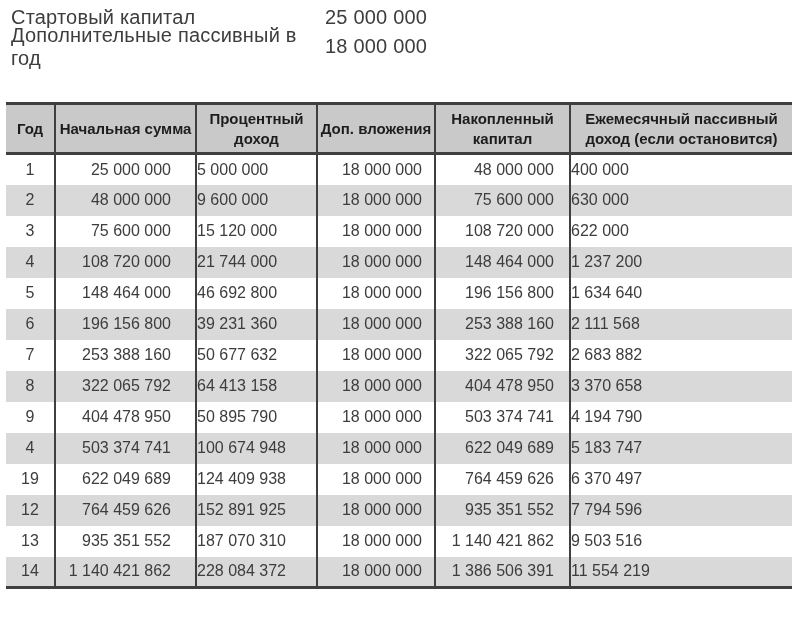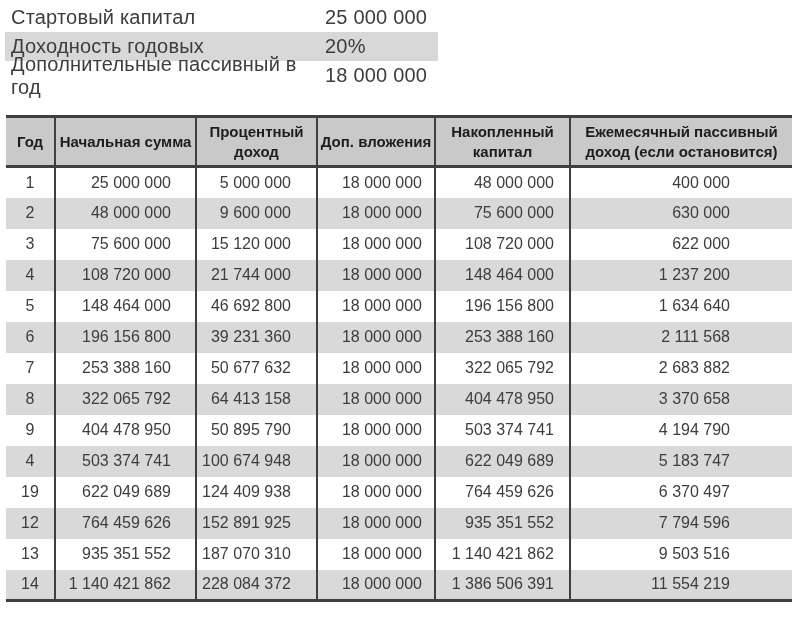--- a/index.html
+++ b/index.html
@@ -22,56 +22,52 @@
   .param-row{
     display:flex;align-items:center;height:29px;padding-left:6px;
     font-size:20px;letter-spacing:0.2px;
   }
   .param-row.band{background:var(--band-bg);}
   .param-label{flex:0 0 314px;}
   .param-value{flex:1;}
   
   table{
     border-collapse:collapse;table-layout:fixed;
-    margin:25px 0 0 6px;width:786px;
+    margin:41px 0 0 6px;width:786px;
     border-top:3px solid var(--line);
     border-bottom:3px solid var(--line);
   }
   thead th{
     background:var(--header-bg);
     color:var(--header-text);
     font-weight:bold;font-size:15px;line-height:1.3;
     text-align:center;vertical-align:middle;
     height:47px;padding:4px 2px;
     border-bottom:3px solid var(--line);
   }
   tbody td{
     height:31px;font-size:16px;vertical-align:middle;
     white-space:nowrap;color:var(--text);
   }
   th + th, td + td{border-left:2px solid var(--line);}
   tbody tr:nth-child(even){background:var(--stripe-bg);}
   td.c0{text-align:center;}
   td.c1{text-align:right;padding-right:24px;}
-  td.c2{text-align:right;padding-right:25px;}
+  td.c2{padding-right:25px;}
   td.c3{text-align:right;padding-right:12px;}
   td.c4{text-align:right;padding-right:15px;}
-  td.c5{text-align:right;padding-right:62px;}
+  td.c5{padding-right:62px;}
 </style>
 </head>
 <body>
 
 <div class="params">
   <div class="param-row">
     <span class="param-label">Стартовый капитал</span>
     <span class="param-value">25 000 000</span>
-  </div>
-  <div class="param-row band">
-    <span class="param-label">Доходность годовых</span>
-    <span class="param-value">20%</span>
   </div>
   <div class="param-row">
     <span class="param-label">Дополнительные пассивный в год</span>
     <span class="param-value">18 000 000</span>
   </div>
 </div>
 
 <table>
   <colgroup>
     <col style="width:49px">

